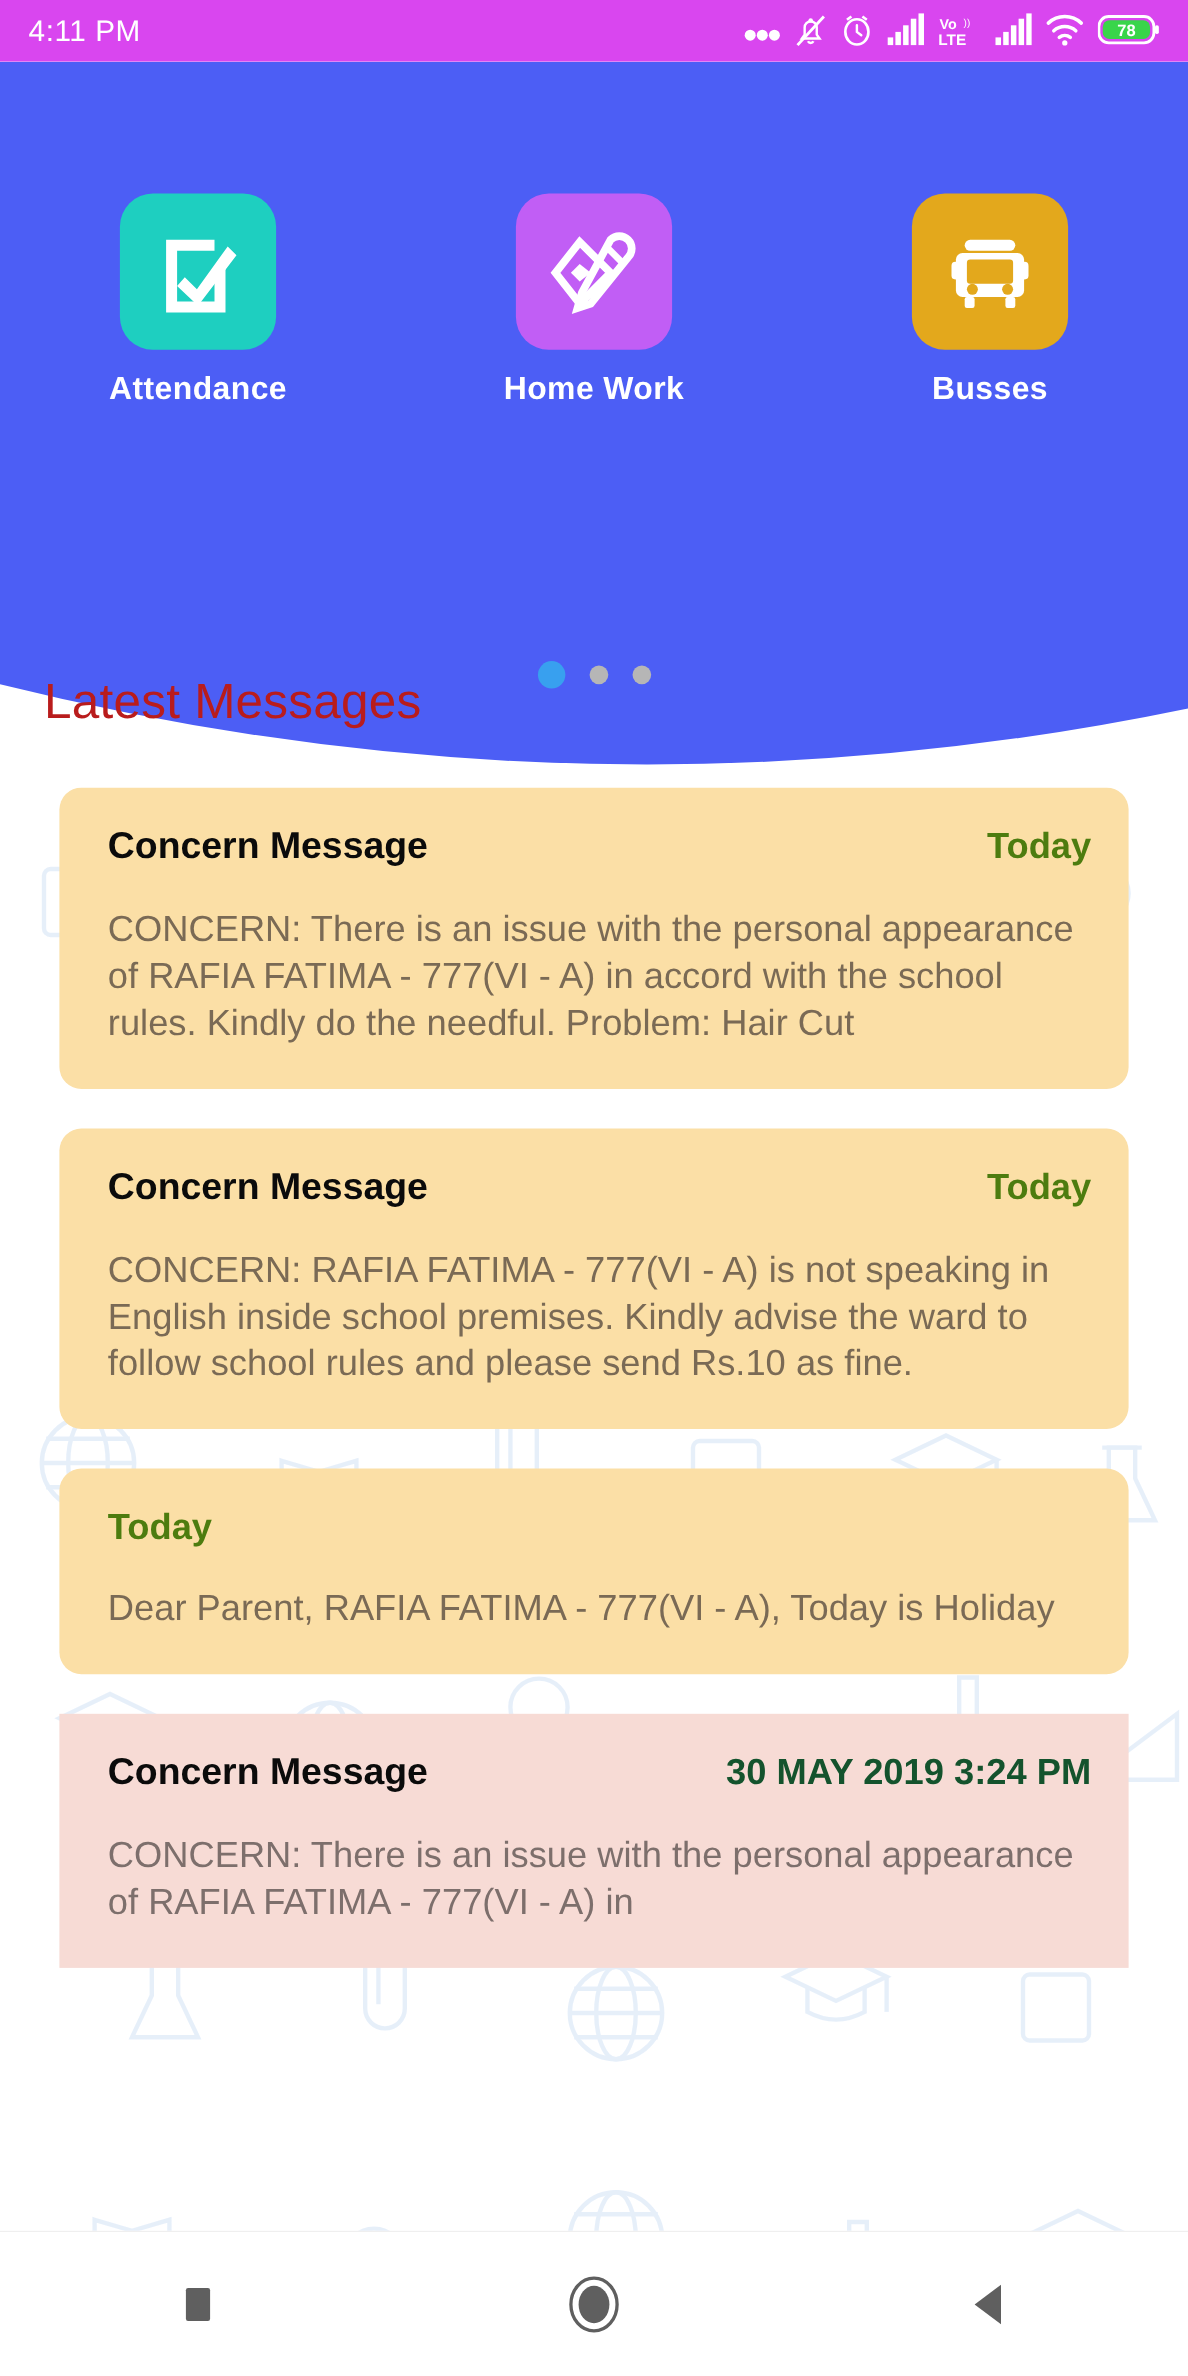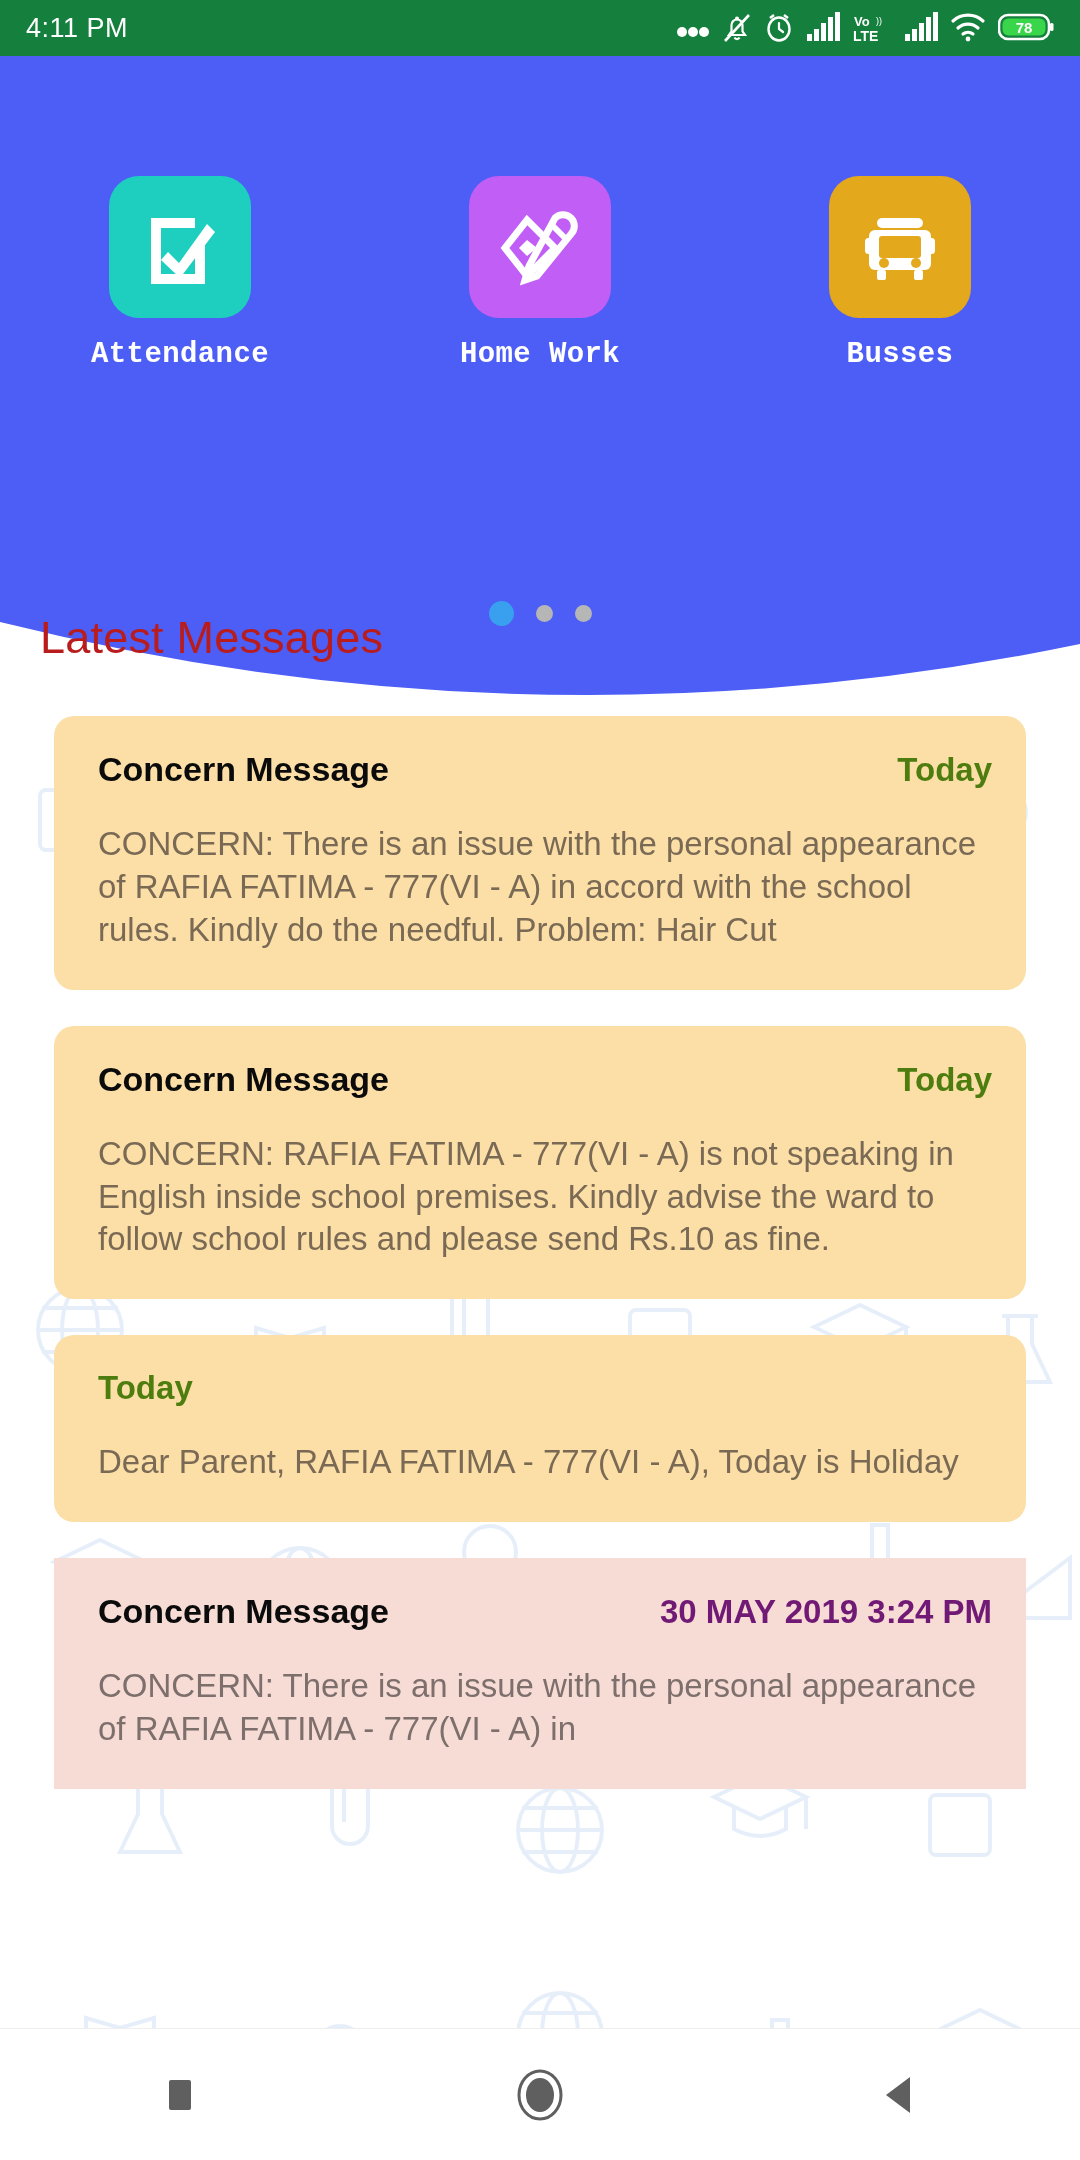--- a/index.html
+++ b/index.html
@@ -13,21 +13,21 @@
 
   
   #doodle-bg{
     position:absolute; left:0; top:500px; width:1080px; height:1660px;
     z-index:0; opacity:.5;
   }
 
   
   #status-bar{
     position:absolute; left:0; top:0; width:1080px; height:56px;
-    background:#15803d; z-index:40;
+    background:#d946ef; z-index:40;
     display:flex; align-items:center; justify-content:space-between;
     padding:0 26px;
   }
   #status-time{ color:#fff; font-size:27px; letter-spacing:.5px; }
   #status-icons{ display:flex; gap:12px; }
   .sicon{ display:block; }
 
   
   #header-panel{
     position:absolute; left:0; top:56px; width:1080px; height:660px;
@@ -64,21 +64,20 @@
   }
 
   
   #tiles{
     position:absolute; left:0; top:120px; width:1080px;
     display:flex; z-index:3;
   }
   .tile{
     flex:1; display:flex; flex-direction:column; align-items:center;
     cursor:pointer;
-    font-family:Liberation Mono, monospace;
   }
   .tile-icon{
     width:142px; height:142px; border-radius:30px;
     display:flex; align-items:center; justify-content:center;
   }
   .tile-label{
     margin-top:20px; color:#ffffff; font-size:29px; font-weight:700;
     letter-spacing:.4px;
   }
 
@@ -110,21 +109,21 @@
   .msg-card.concern, .msg-card.holiday{ background:#fbdfa6; }
   .msg-card.old{ background:#f7dbd5; border-radius:0; }
   .msg-head{
     display:flex; align-items:baseline; justify-content:space-between;
   }
   .msg-title{ font-size:34px; font-weight:700; color:#0b0b0b; }
   .msg-date{ font-size:33px; font-weight:700; color:#4d7c0f; }
   .msg-body{
     margin-top:34px; font-size:33px; line-height:1.30; color:#7a6a55;
   }
-  .msg-card.old .msg-date{ color:#701a75; }
+  .msg-card.old .msg-date{ color:#14532d; }
   .msg-card.old .msg-body{ color:#7d6f6c; }
 
   
   #nav-bar{
     position:absolute; left:0; bottom:0; width:1080px; height:132px;
     background:#ffffff; z-index:50;
     display:flex; align-items:center; justify-content:space-around;
     border-top:1px solid #eeeeee;
   }
   .navbtn{ width:120px; height:90px; display:flex; align-items:center; justify-content:center; cursor:pointer;}

